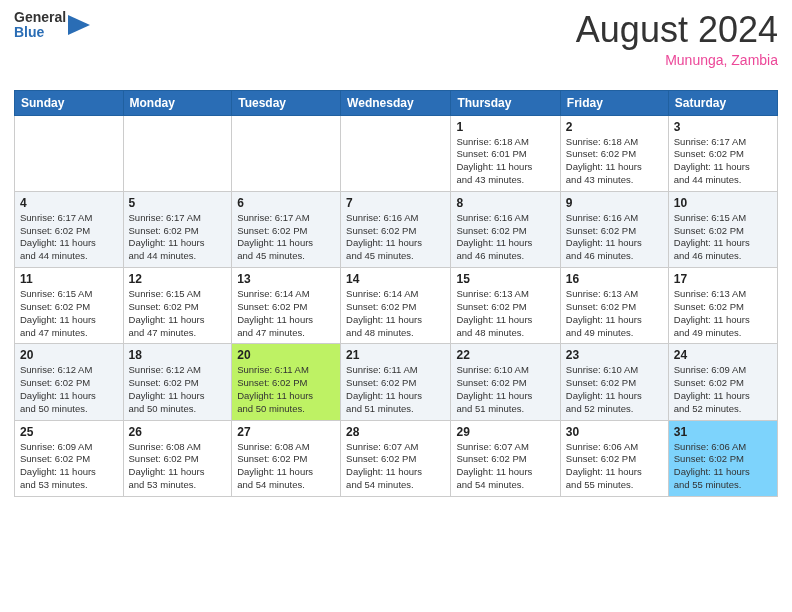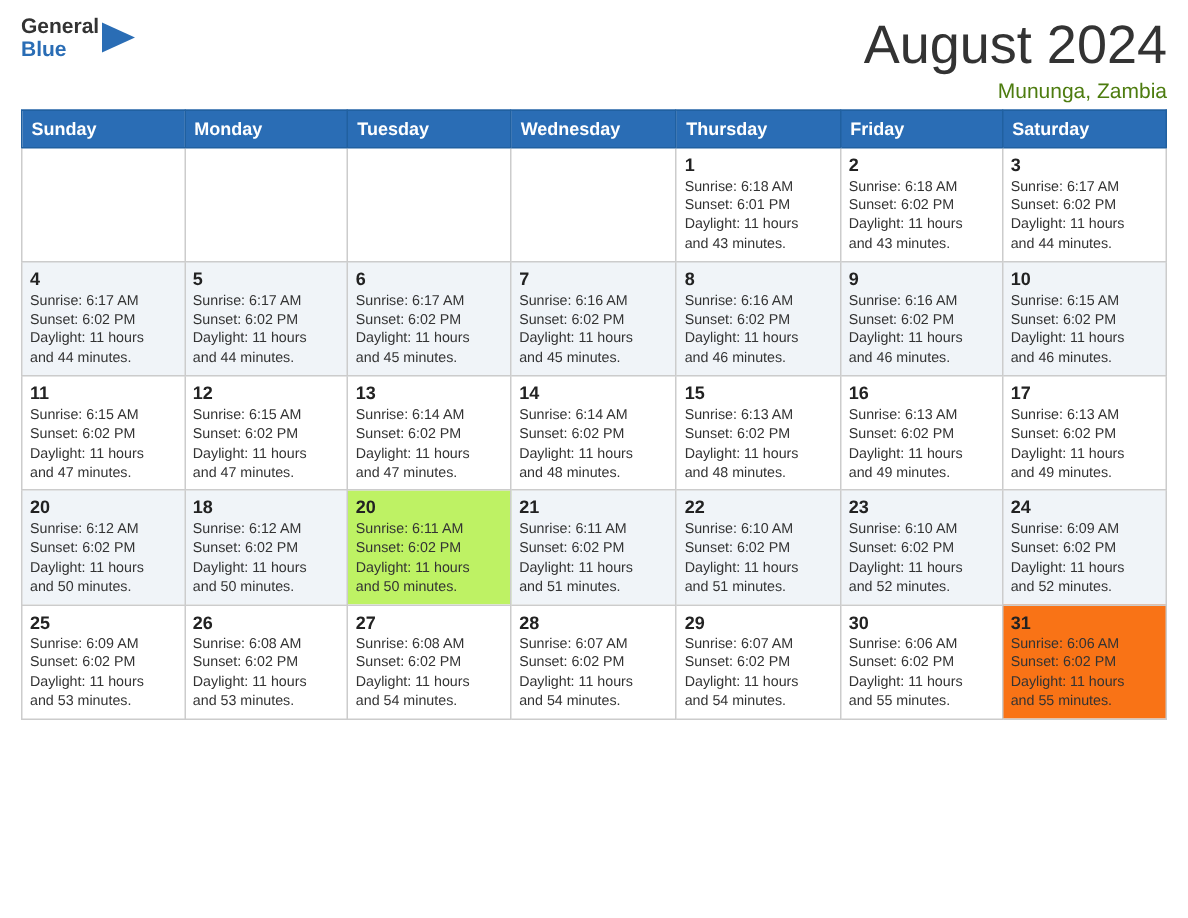--- a/index.html
+++ b/index.html
@@ -13,39 +13,39 @@
     .page {
       width: 792px;
       min-height: 612px;
       background: #fff;
       padding: 10px 14px 10px 14px;
     }
     .header {
       display: flex;
       justify-content: space-between;
       align-items: flex-start;
-      margin-bottom: 5px;
+      margin-bottom: 22px;
     }
     .logo {
       display: flex;
       align-items: center;
       gap: 0px;
     }
     .title-block {
       text-align: right;
     }
     .title-month {
       font-size: 36px;
       font-weight: normal;
       color: #333;
       line-height: 1.1;
     }
     .title-location {
       font-size: 14px;
-      color: #4d7c0f;
+      color: #ec4899;
       margin-top: 2px;
     }
     .calendar {
       width: 100%;
       border-collapse: collapse;
       border: 1px solid #bbb;
     }
     .calendar th {
       background: #2a6db5;
       color: #fff;
@@ -338,21 +338,21 @@
 Daylight: 11 hours
 and 54 minutes.</div>
           </td>
           <td style="background: rgb(255, 255, 255);">
             <span class="day-num">30</span>
             <div class="day-info" style="white-space: pre-line;">Sunrise: 6:06 AM
 Sunset: 6:02 PM
 Daylight: 11 hours
 and 55 minutes.</div>
           </td>
-          <td style="background: #f97316;">
+          <td style="background: #7dd3fc;">
             <span class="day-num">31</span>
             <div class="day-info" style="white-space: pre-line;">Sunrise: 6:06 AM
 Sunset: 6:02 PM
 Daylight: 11 hours
 and 55 minutes.</div>
           </td>
         </tr>
       </tbody>
   </table>
 </div>

